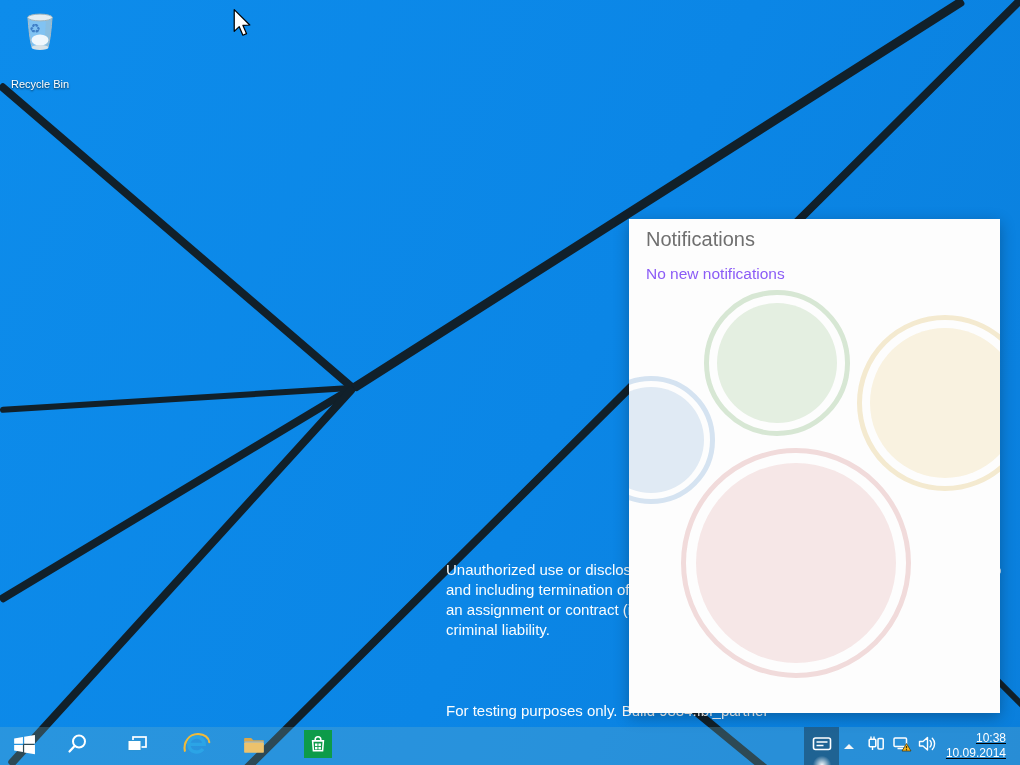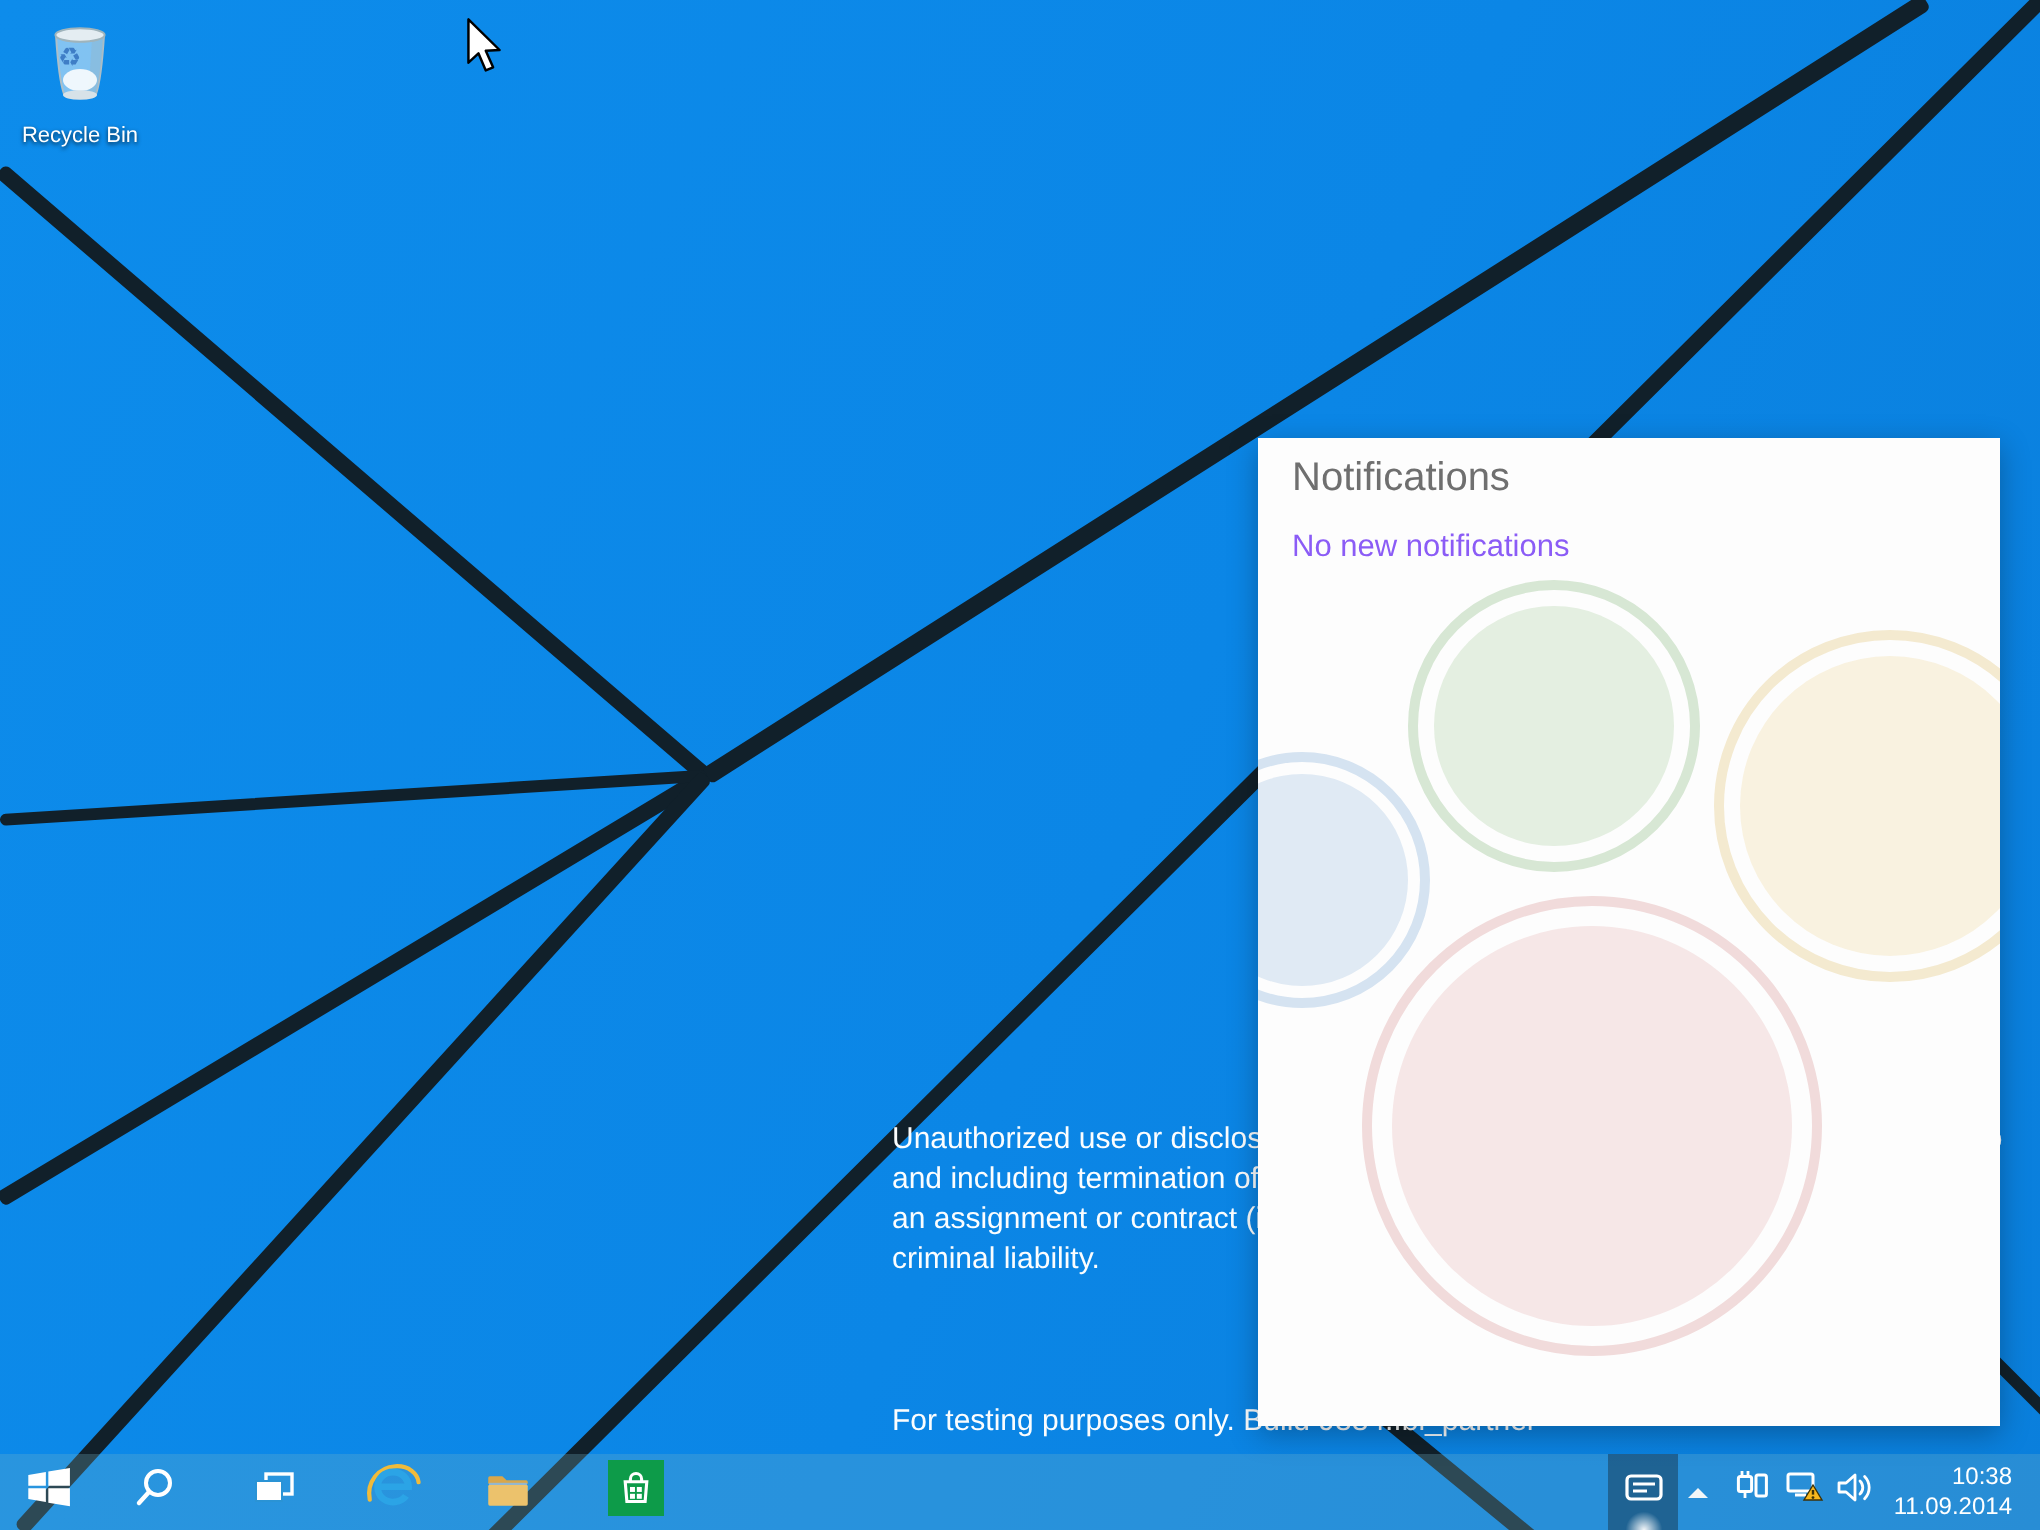--- a/index.html
+++ b/index.html
@@ -8,21 +8,21 @@
     font-family:"Liberation Sans","DejaVu Sans",sans-serif;
     background:linear-gradient(115deg,#0d8ceb 0%,#0b86e6 55%,#0a7fdc 100%);
   }
   
   .wline{position:absolute;background:#11202a;border-radius:3px;transform-origin:0 50%;z-index:3;}
   
   .watermark{position:absolute;left:446px;top:560px;z-index:8;color:#fbfdfe;font-size:15px;line-height:20px;white-space:nowrap;}
   .buildline{position:absolute;left:446px;top:702px;z-index:8;color:#fbfdfe;font-size:15px;white-space:nowrap;}
   
   .desk-icon{position:absolute;left:4px;top:8px;width:72px;z-index:8;text-align:center;}
-  .desk-icon .label{margin-top:1px;color:#fff;font-size:11px;text-shadow:0 1px 2px rgba(0,0,0,.75);}
+  .desk-icon .label{margin-top:18px;color:#fff;font-size:11px;text-shadow:0 1px 2px rgba(0,0,0,.75);}
   
   .panel{position:absolute;left:629px;top:219px;width:371px;height:494px;background:#fdfdfd;
          box-shadow:0 4px 14px rgba(0,0,0,.28);z-index:20;overflow:hidden;}
   .panel-title{position:absolute;left:17px;top:9px;font-size:20px;color:#6f6f6f;}
   .panel-msg{position:absolute;left:17px;top:46px;font-size:15.5px;color:#8b5cf6;}
   .ring{position:absolute;border-radius:50%;border:5px solid;background:transparent;}
   .disc{position:absolute;border-radius:50%;}
   .c-green .ring-el{border-color:#d7e7d4;} .c-green .disc-el{background:#e4efe1;}
   .c-yellow .ring-el{border-color:#f4ead0;} .c-yellow .disc-el{background:#f9f2e0;}
   .c-blue .ring-el{border-color:#d5e3f1;} .c-blue .disc-el{background:#e0eaf4;}
@@ -200,24 +200,24 @@
   <div class="tb-btn" style="left:914px;width:26px;">
     <span>
       <svg width="20" height="18" viewBox="0 0 20 18">
         <path d="M2.5,6.5 H6 L10.5,2.5 V15 L6,11 H2.5 Z" fill="none" stroke="#fff" stroke-width="1.4" stroke-linejoin="round"></path>
         <path d="M13,5.5 a4.5,4.5 0 0 1 0,6.5" fill="none" stroke="#fff" stroke-width="1.4" stroke-linecap="round"></path>
         <path d="M15.3,3.2 a8,8 0 0 1 0,11.2" fill="none" stroke="#fff" stroke-width="1.4" stroke-linecap="round"></path>
       </svg>
     </span>
   </div>
 
-  <div class="tb-btn" style="right:14px;width:80px;justify-content:flex-end;">
+  <div class="tb-btn" style="right:14px;width:80px;justify-content:flex-end;text-decoration:underline;">
     <div class="tray-label">
       <div>10:38</div>
-      <div>11.09.2014</div>
+      <div>10.09.2014</div>
     </div>
   </div>
 </div>
 
 <div class="cursor">
   <svg width="22" height="30" viewBox="0 0 17 27">
     <path d="M1.5,1.5 L1.5,21 L6,16.8 L9.3,24.5 L12.6,23.1 L9.3,15.6 L15.5,15.3 Z" fill="#fff" stroke="#000" stroke-width="1.1" stroke-linejoin="round"></path>
   </svg>
 </div>
 

